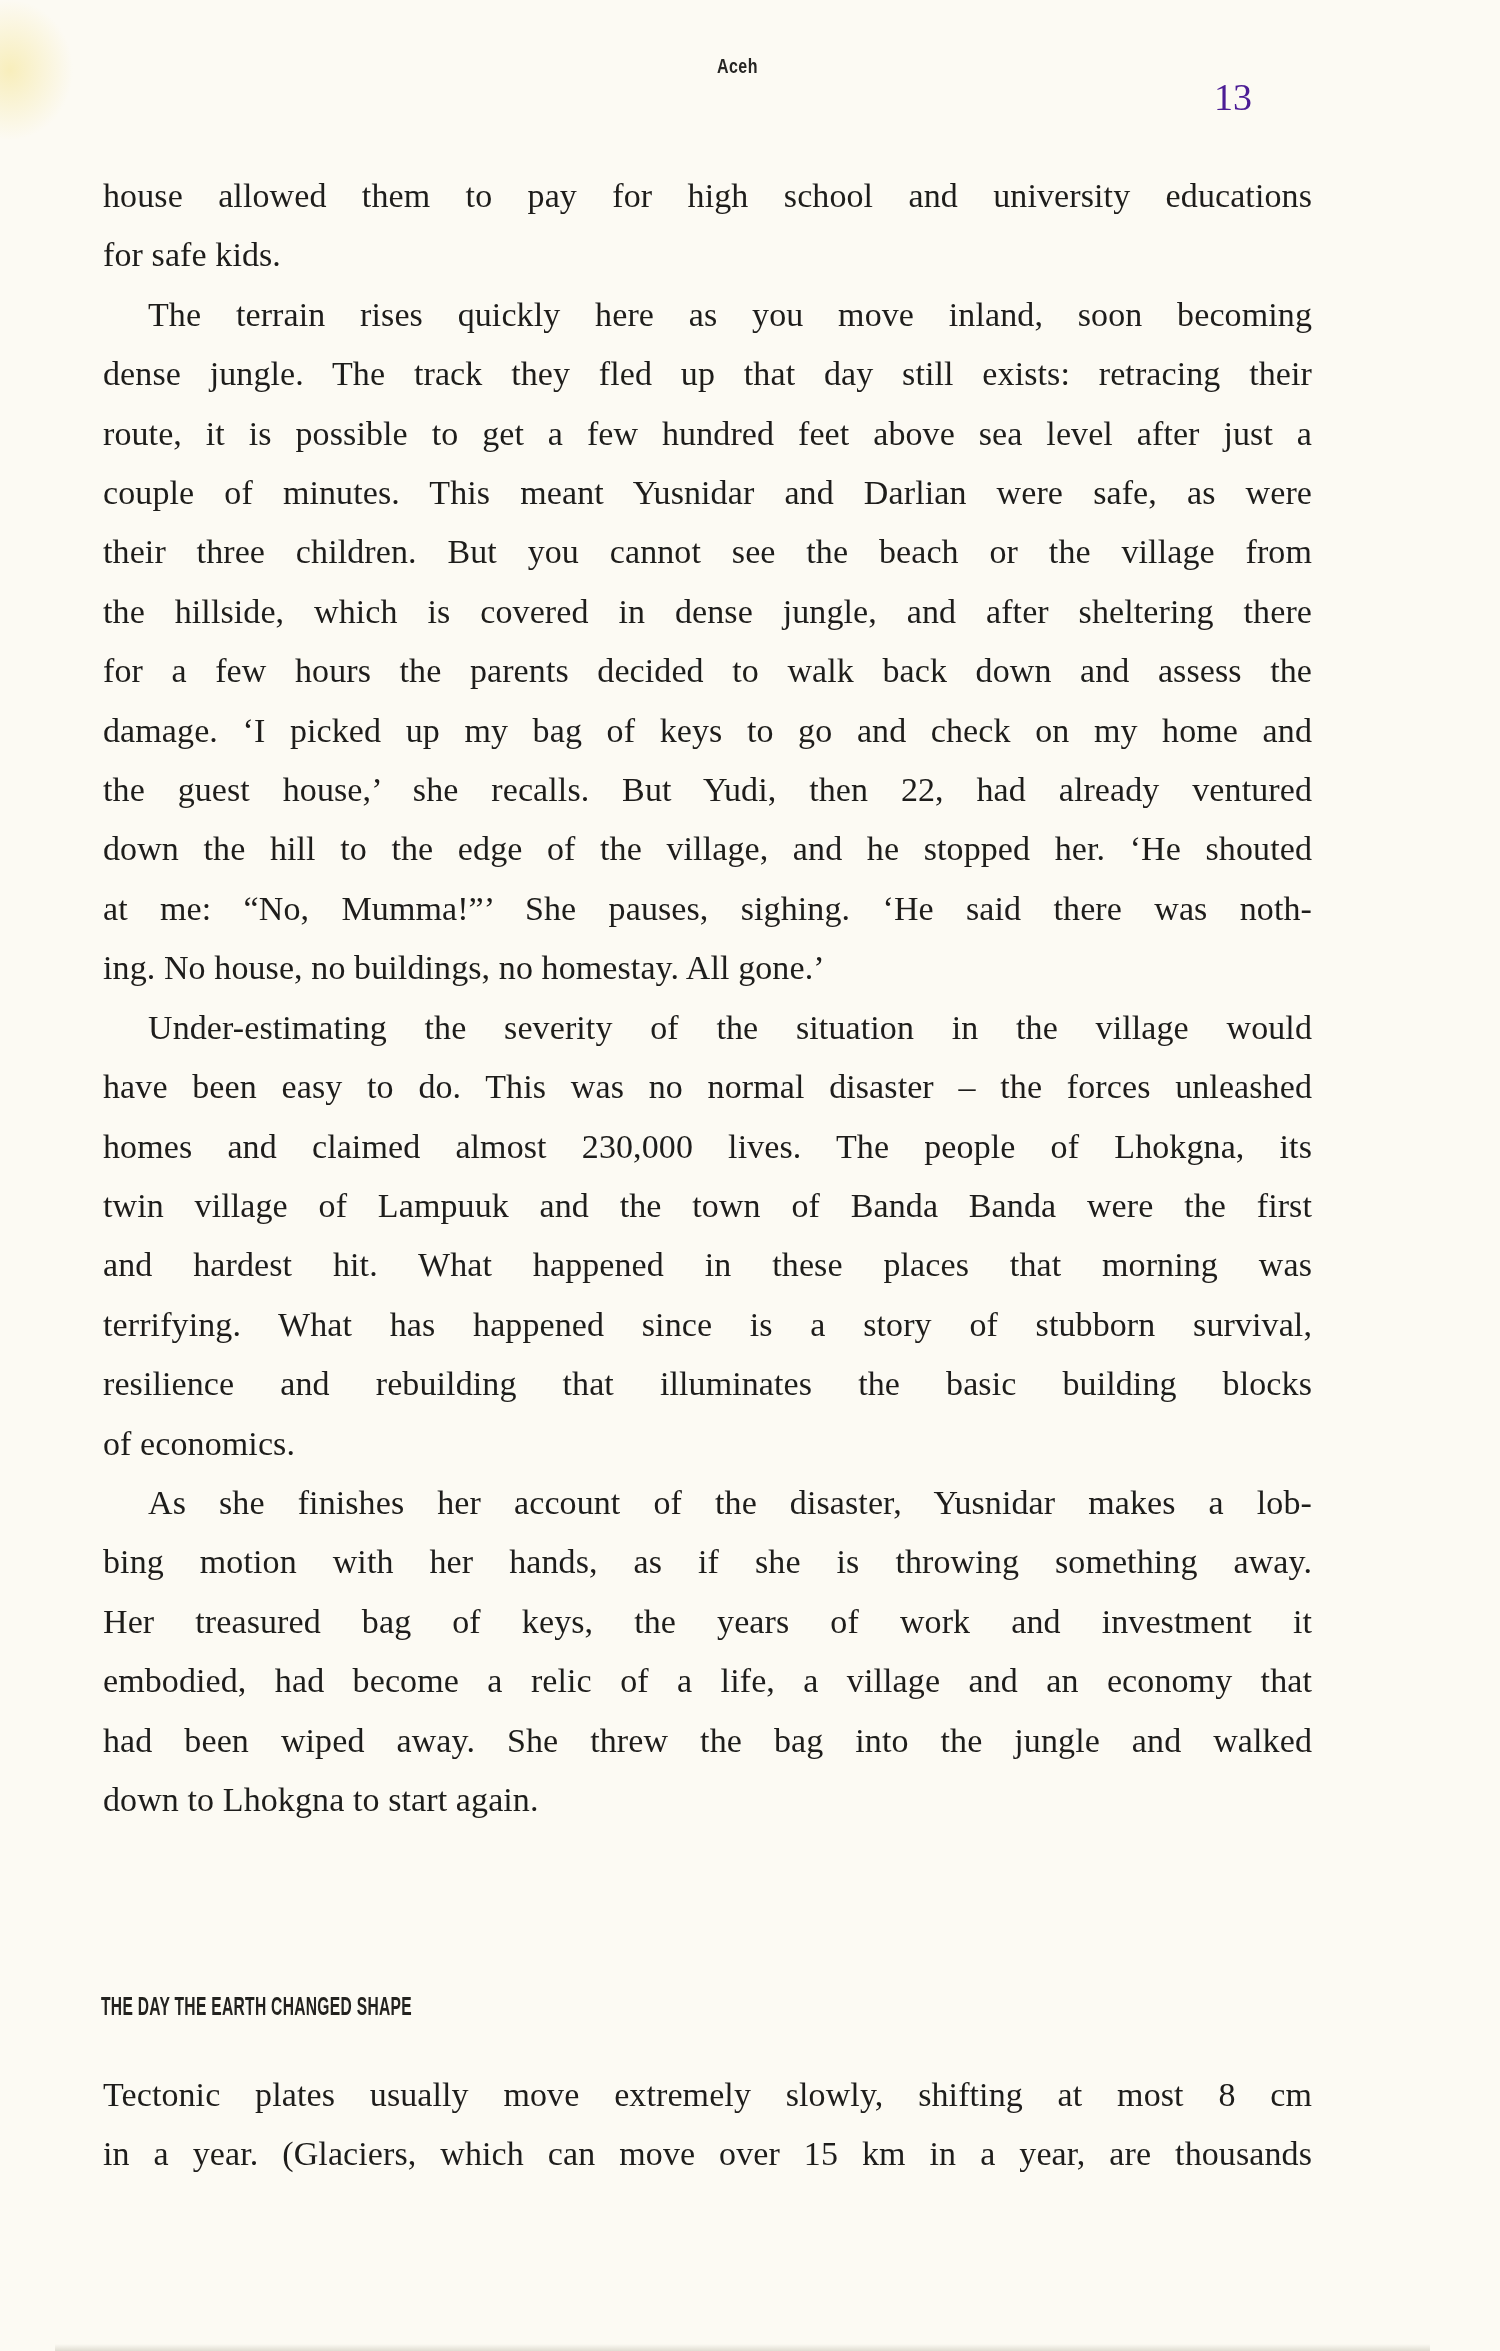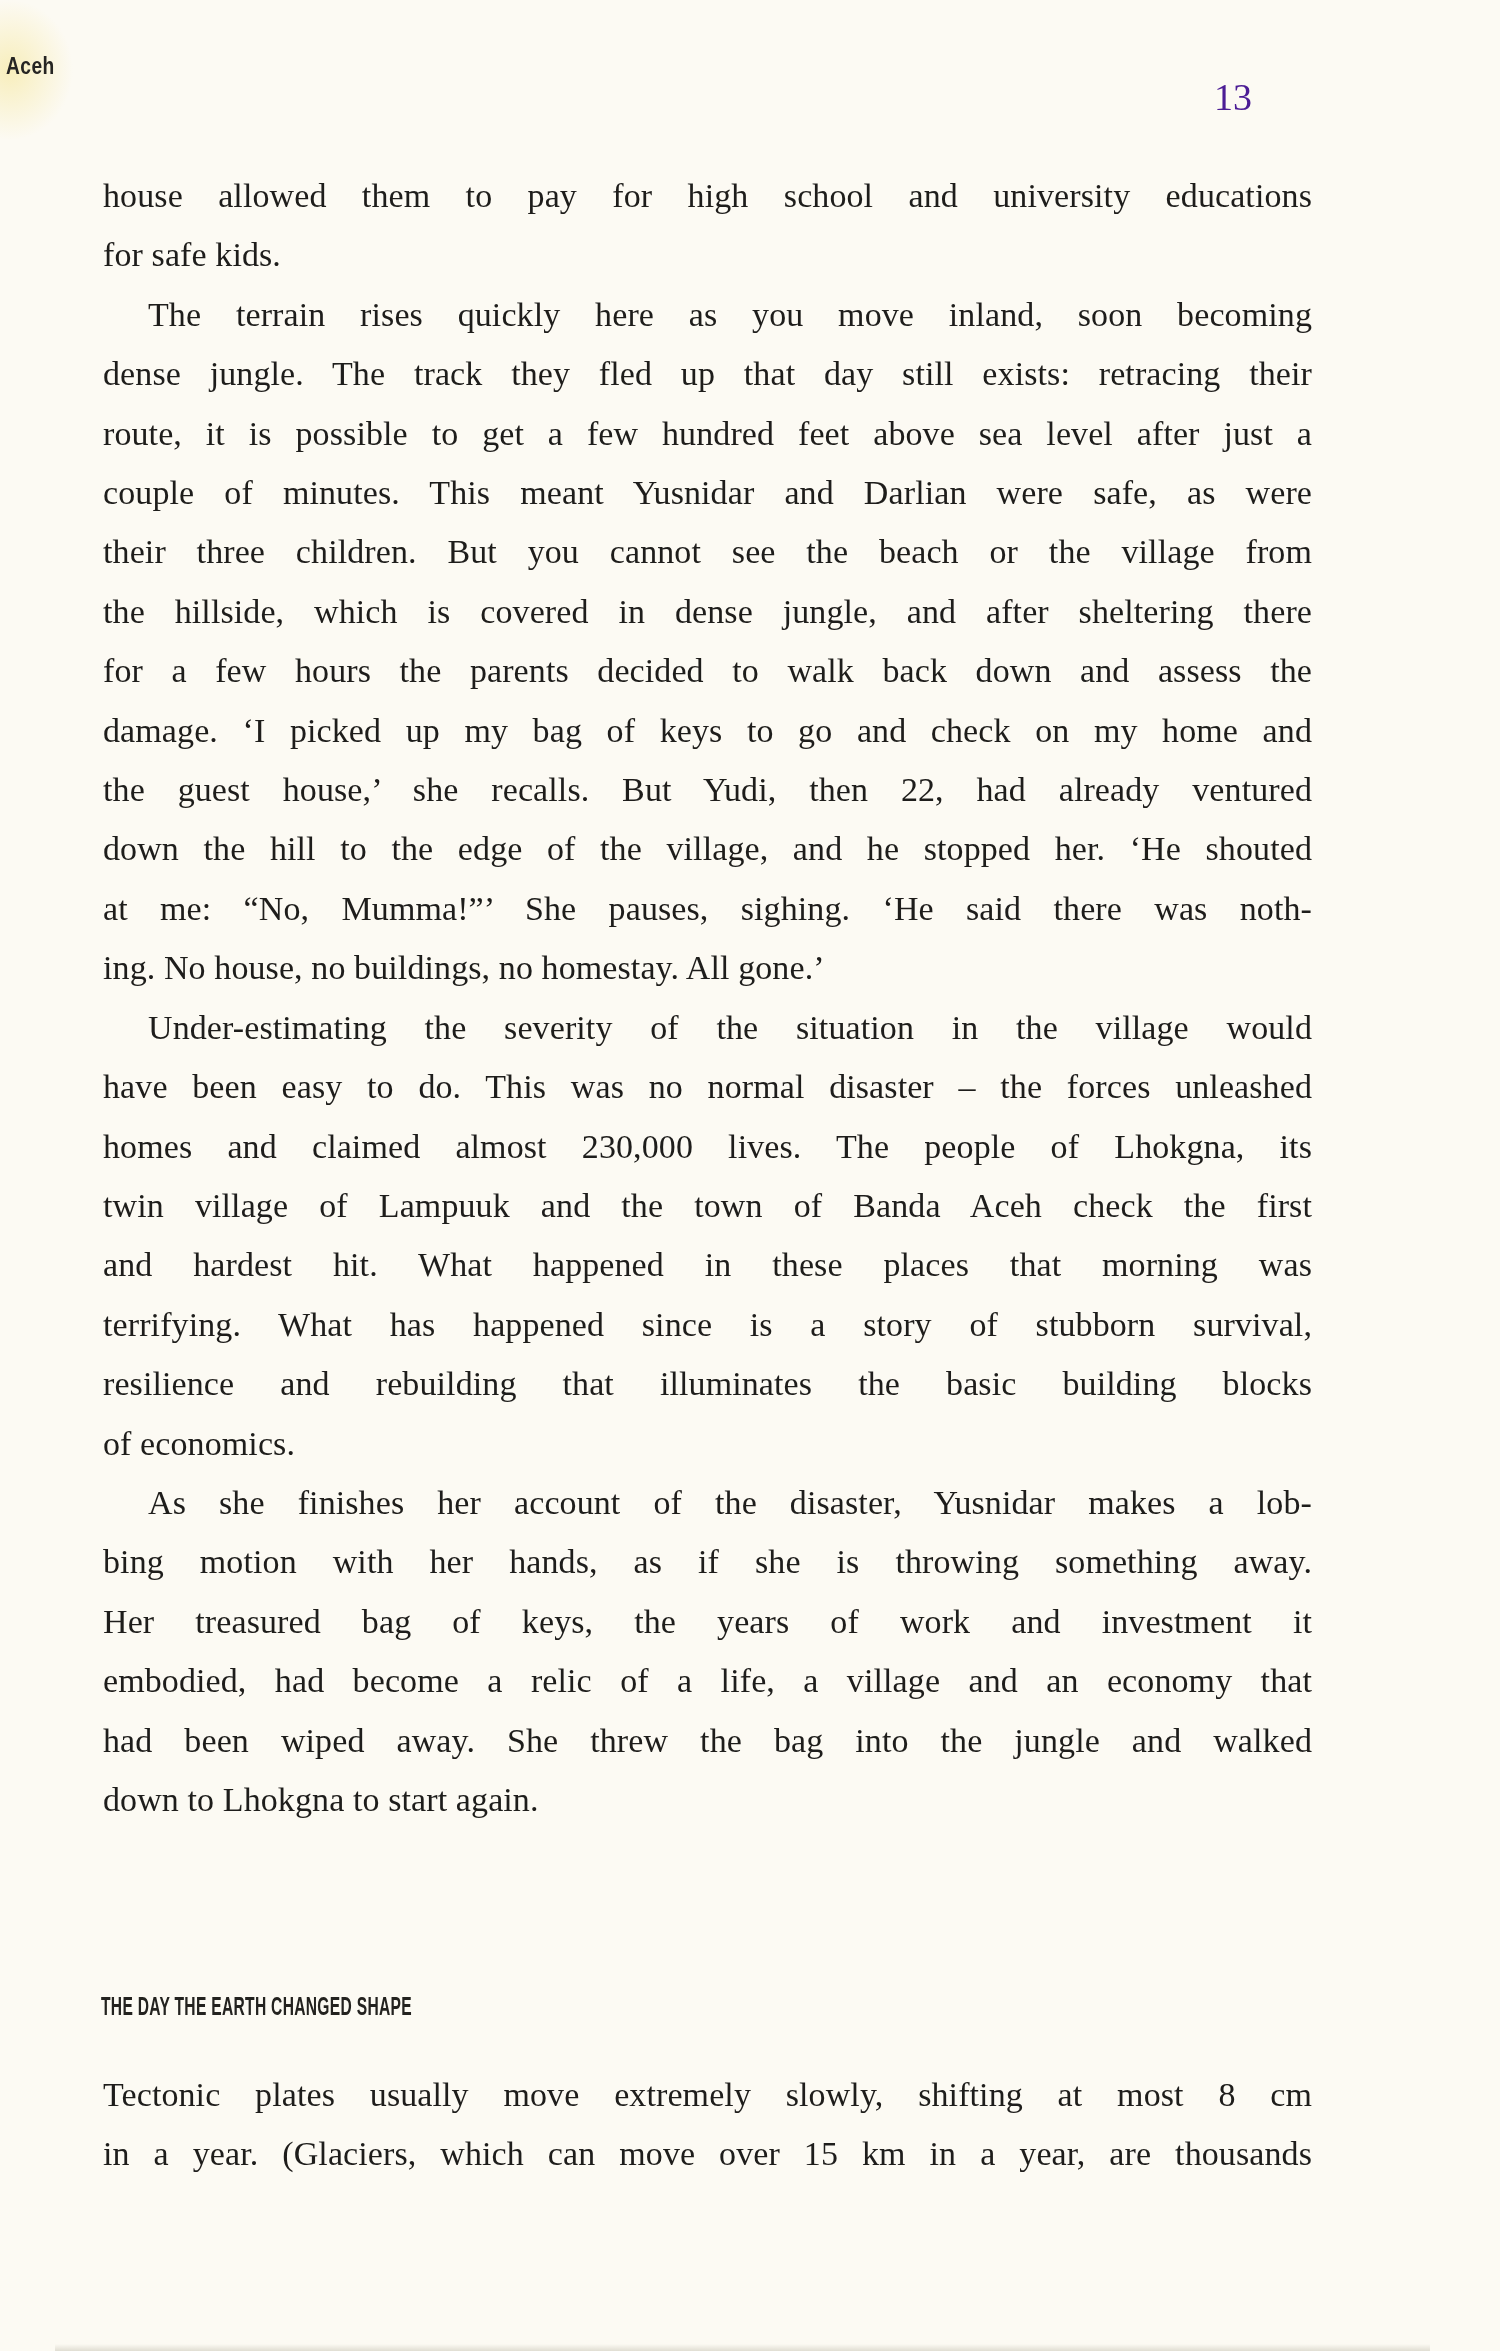--- a/index.html
+++ b/index.html
@@ -25,23 +25,24 @@
   }
   
   .bottom-shade {
     position: absolute; left: 55px; right: 70px; bottom: 0;
     height: 7px;
     background: linear-gradient(to bottom, rgba(190,186,170,0), rgba(190,186,170,0.45));
     pointer-events: none;
   }
   .running-header {
     position: absolute; top: 51px; left: 0; right: 26px;
+    text-align: center;
     font-family: "Liberation Sans", sans-serif;
     font-weight: bold;
-    font-size: 24px; line-height: 30px;
+    font-size: 20px; line-height: 30px;
     letter-spacing: 0.5px;
     color: #262523;
   }
   .running-header span {
     display: inline-block;
     transform: scaleX(0.8);
     transform-origin: center;
   }
   .page-number {
     position: absolute; top: 80px; left: 1214px;
@@ -113,21 +114,21 @@
       <div class="line">the guest house,’ she recalls. But Yudi, then 22, had already ventured</div>
       <div class="line">down the hill to the edge of the village, and he stopped her. ‘He shouted</div>
       <div class="line">at me: “No, Mumma!”’ She pauses, sighing. ‘He said there was noth-</div>
       <div class="line end">ing. No house, no buildings, no homestay. All gone.’</div>
     </div>
 
     <div>
       <div class="line indent">Under-estimating the severity of the situation in the village would</div>
       <div class="line">have been easy to do. This was no normal disaster – the forces unleashed</div>
       <div class="line">homes and claimed almost 230,000 lives. The people of Lhokgna, its</div>
-      <div class="line">twin village of Lampuuk and the town of Banda Aceh check the first</div>
+      <div class="line">twin village of Lampuuk and the town of Banda Banda were the first</div>
       <div class="line">and hardest hit. What happened in these places that morning was</div>
       <div class="line">terrifying. What has happened since is a story of stubborn survival,</div>
       <div class="line">resilience and rebuilding that illuminates the basic building blocks</div>
       <div class="line end">of economics.</div>
     </div>
 
     <div>
       <div class="line indent">As she finishes her account of the disaster, Yusnidar makes a lob-</div>
       <div class="line">bing motion with her hands, as if she is throwing something away.</div>
       <div class="line">Her treasured bag of keys, the years of work and investment it</div>

